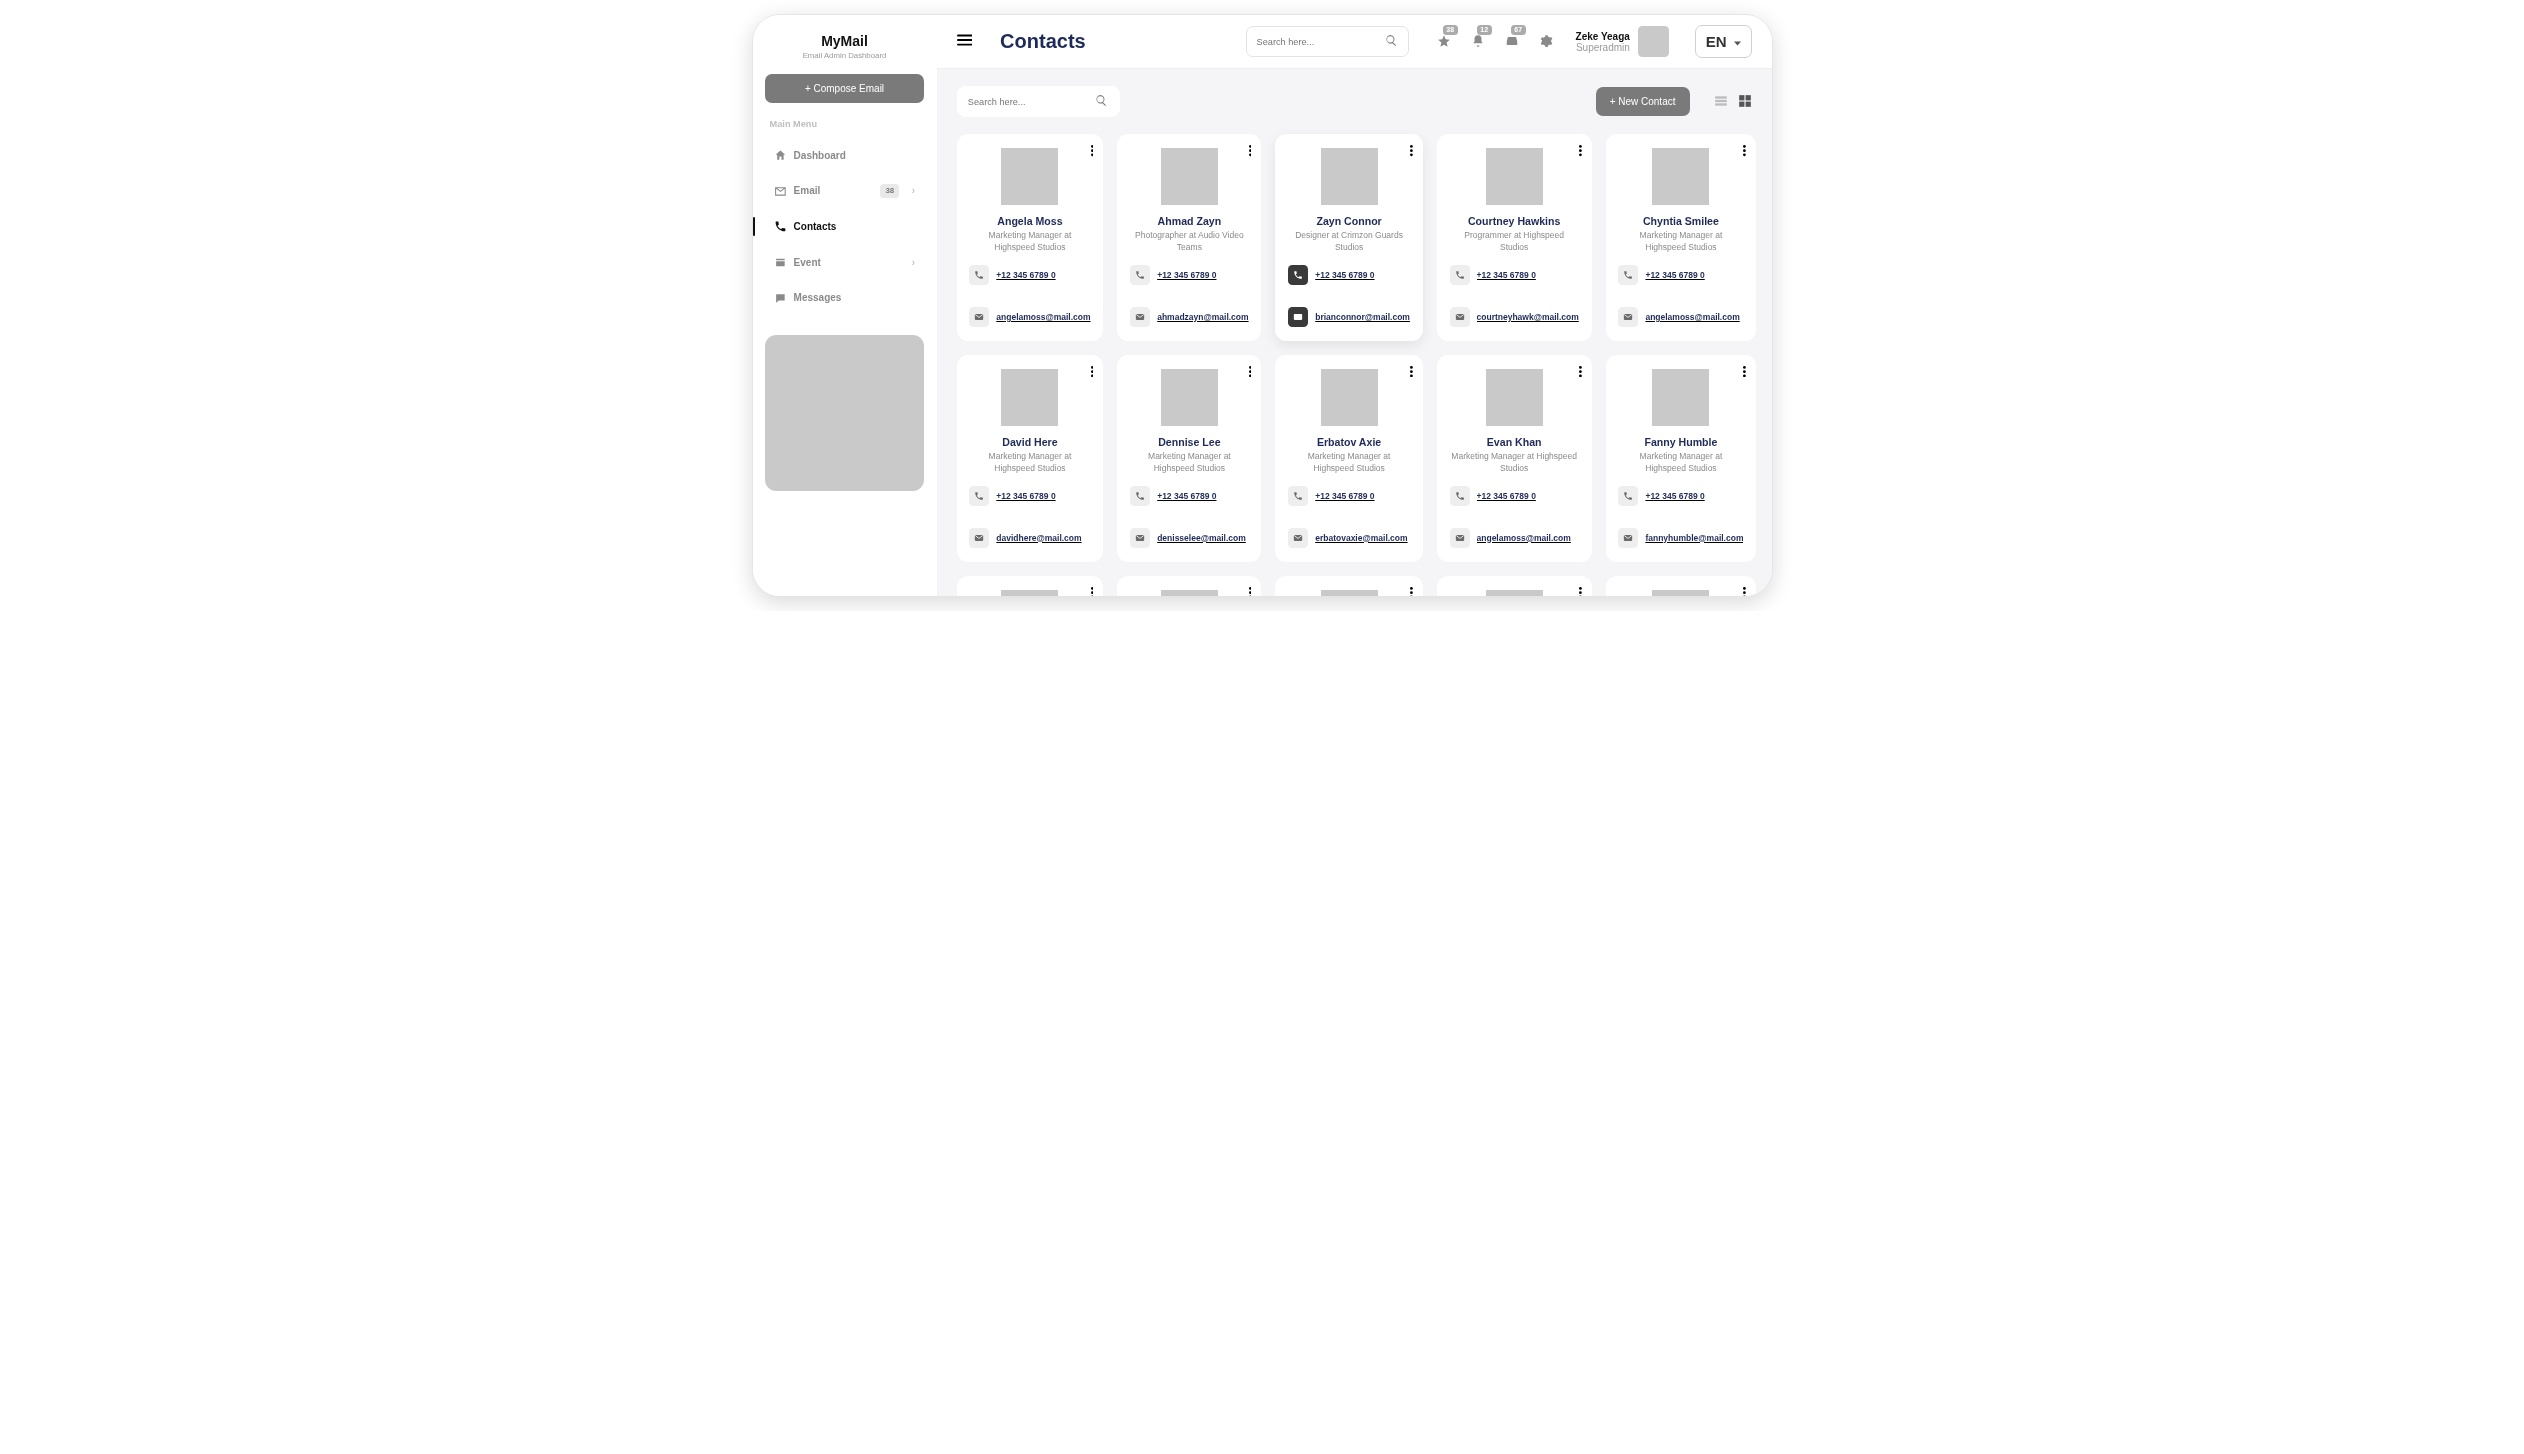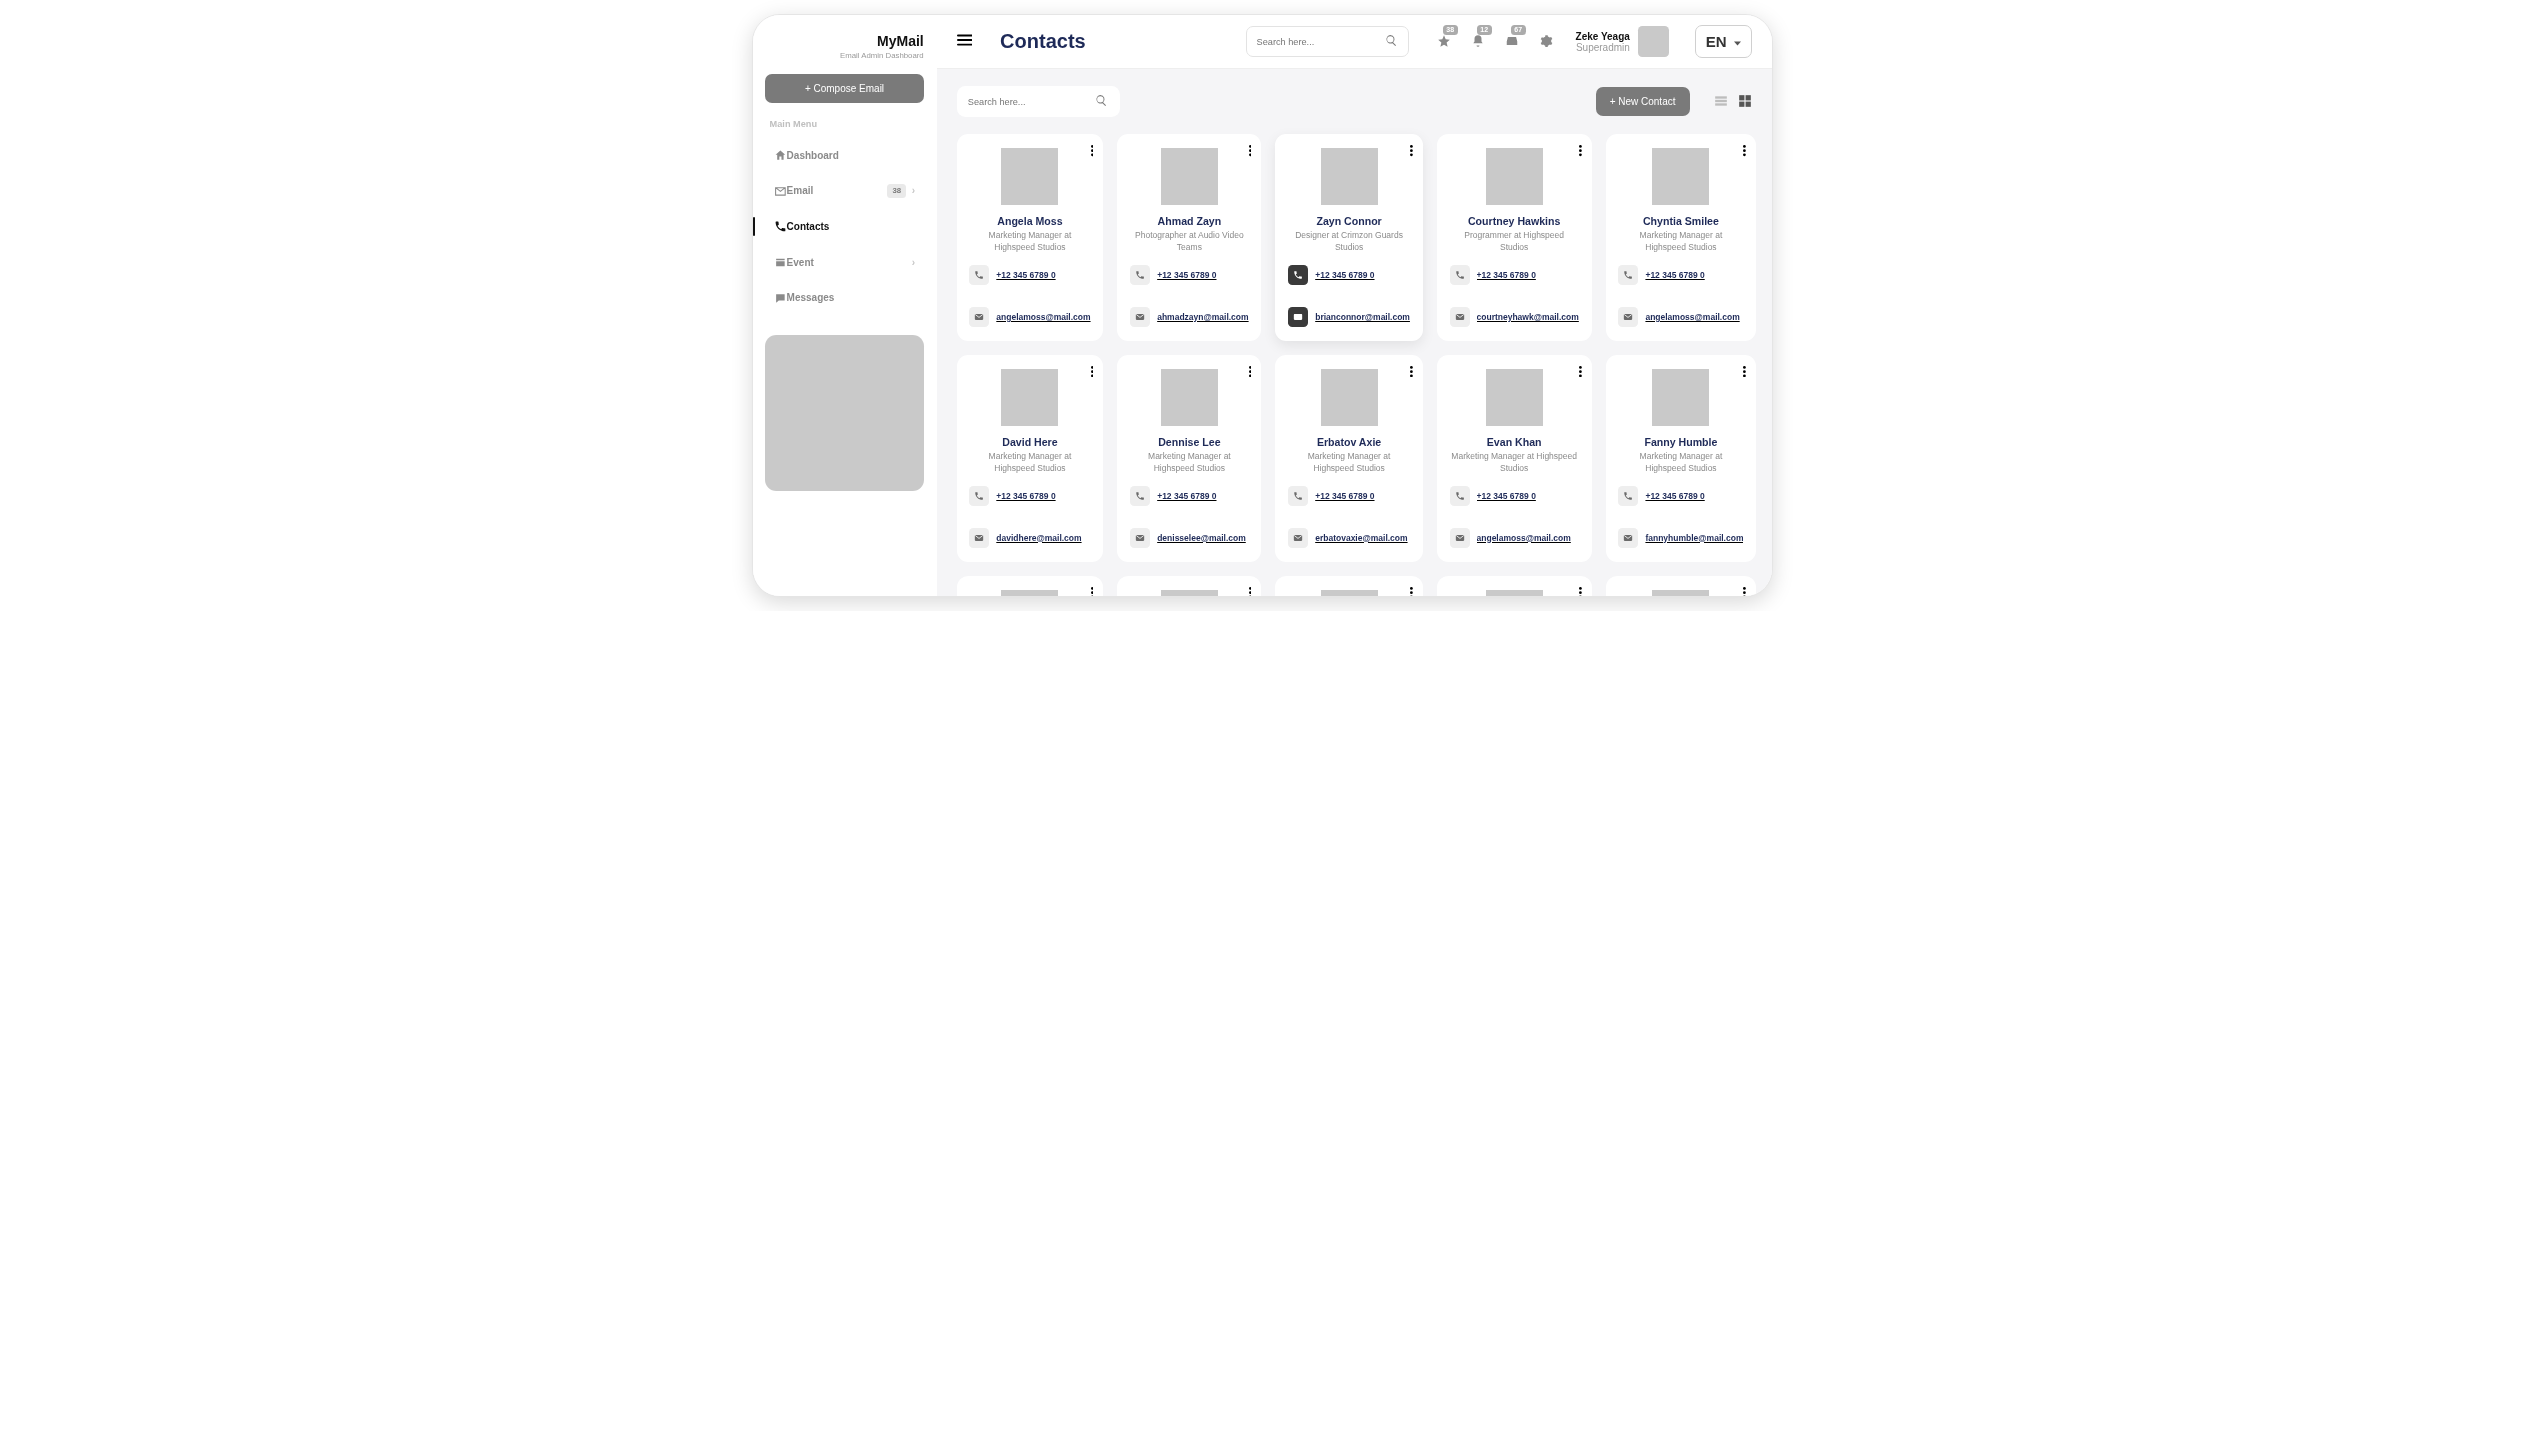--- a/index.html
+++ b/index.html
@@ -28,40 +28,40 @@
 
   
   .sidebar {
     width: 184px;
     background: #fff;
     padding: 18.4px 12.8px 12.8px 12.8px;
     display: flex;
     flex-direction: column;
     flex-shrink: 0;
   }
-  .brand { text-align: right; margin-bottom: 14px; }
+  .brand { text-align: center; margin-bottom: 14px; }
   .brand-title { font-size: 14px; font-weight: 700; color: #111; }
   .brand-sub { font-size: 7.8px; color: #9a9a9a; margin-top: 1.4px; }
   .compose {
     background: #7a7a7a;
     color: #fff;
     border: none;
     border-radius: 7px;
     padding: 9.2px;
     font-size: 10px;
     font-weight: 500;
     cursor: pointer;
     margin-bottom: 15.6px;
   }
   .menu-label { font-size: 9.2px; color: #bfbfbf; font-weight: 600; margin-bottom: 10px; padding-left: 4.3px;}
   .nav { list-style: none; display: flex; flex-direction: column; gap: 2.8px; }
   .nav-item {
     display: flex;
     align-items: center;
-    gap: 0;
+    gap: 7px;
     padding: 10px 8.5px;
     border-radius: 7px;
     cursor: pointer;
     color: #8a8a8a;
     font-weight: 600;
     font-size: 10px;
     position: relative;
   }
   .nav-item.active { color: #111; }
   .nav-item.active::before {

